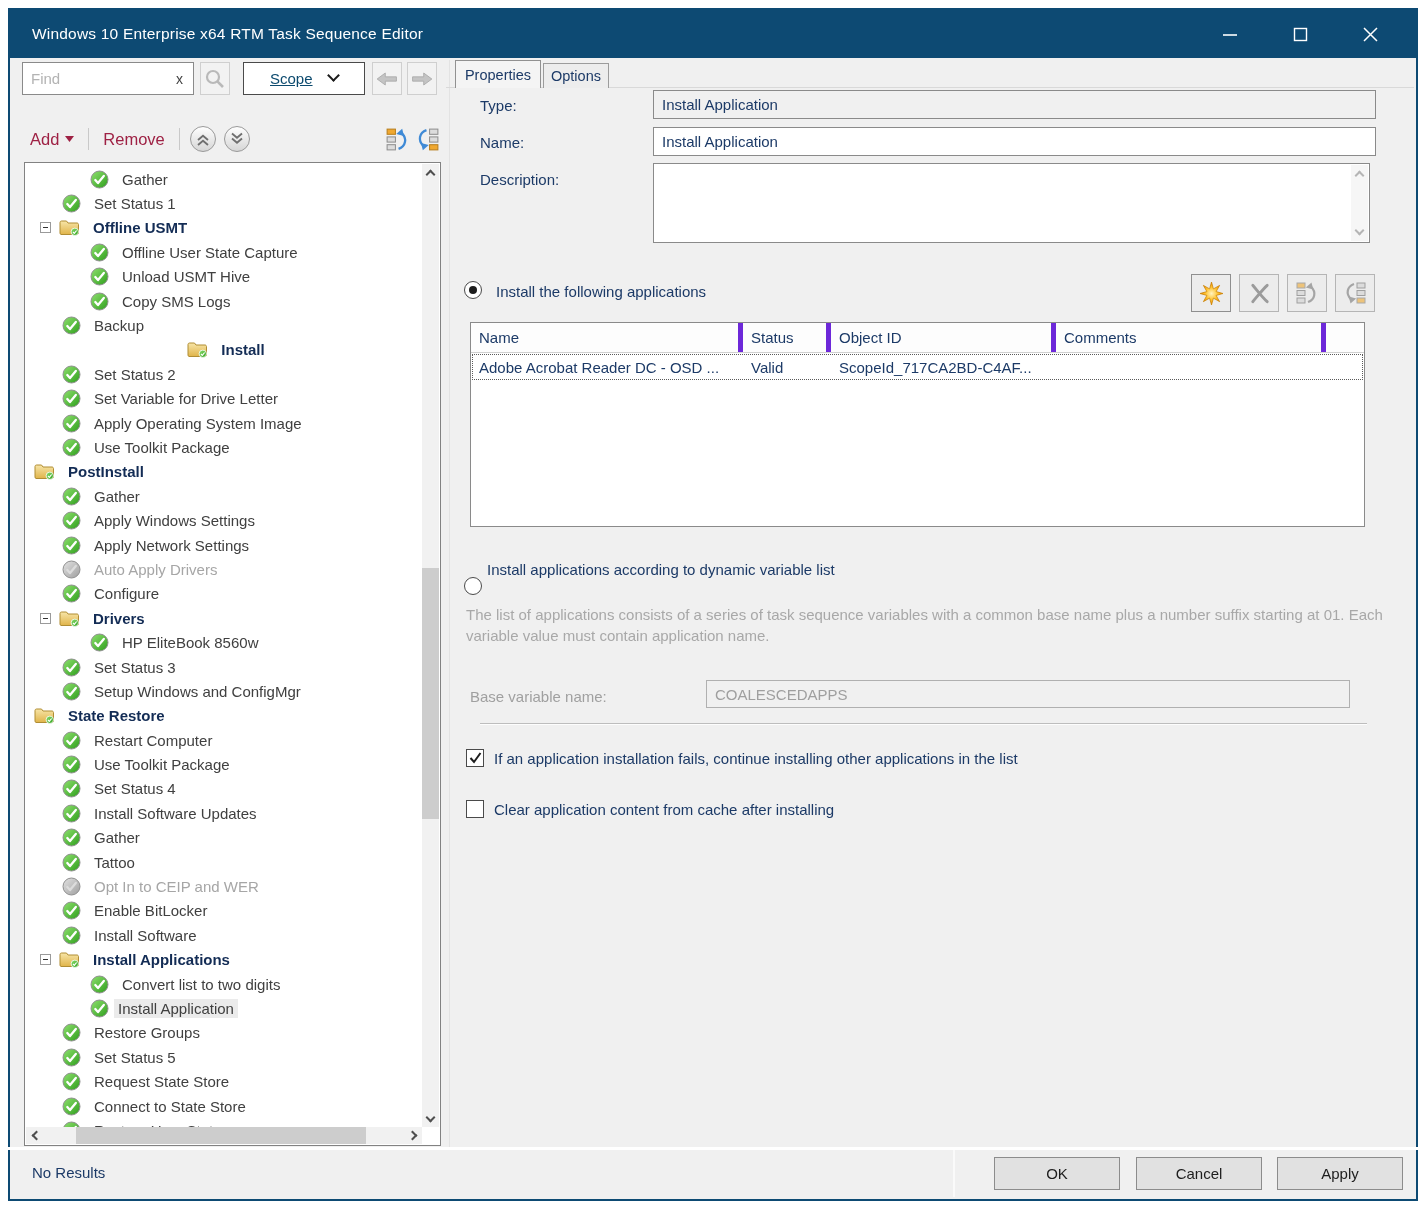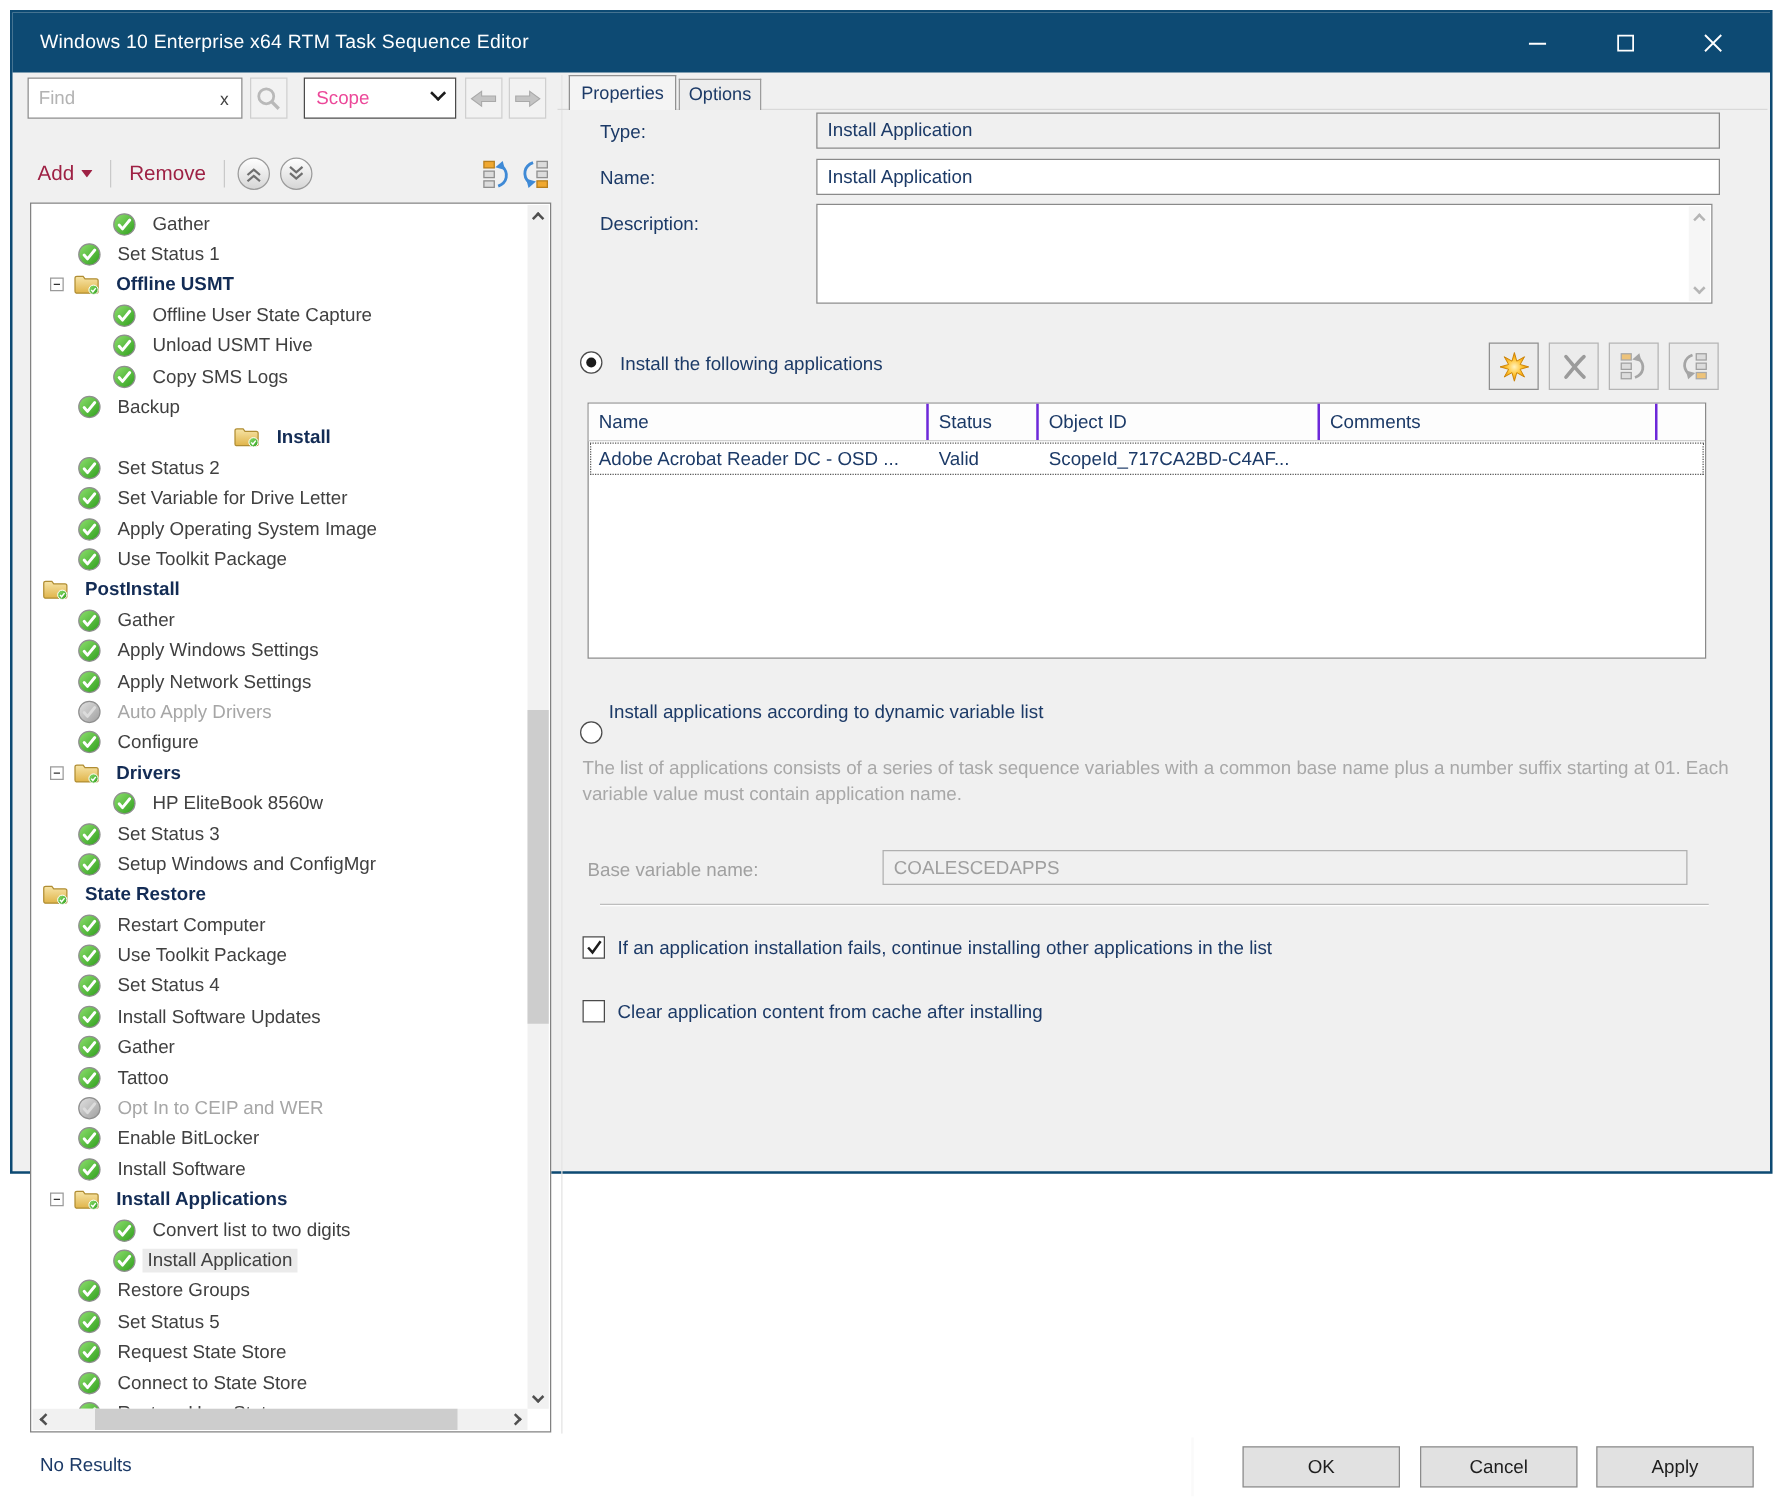--- a/index.html
+++ b/index.html
@@ -1,35 +1,35 @@
 <!DOCTYPE html>
 <html><head>
 <meta charset="utf-8">
 <style>
   * { box-sizing: border-box; margin: 0; padding: 0; }
   html,body { width:1426px; height:1207px; background:#fff; overflow:hidden;
               font-family:"Liberation Sans", sans-serif; }
-  .window { position:absolute; left:8px; top:8px; width:1410px; height:931px;
+  .window { position:absolute; left:8px; top:8px; width:1410px; height:1193px;
             border:2px solid #0d4a73; background:#f0f0f0; }
   
   .titlebar { position:absolute; left:0; top:0; right:0; height:48px; background:#0d4a73;
               color:#fff; display:flex; align-items:center; }
   .title { margin-left:22px; font-size:15.5px; letter-spacing:.2px; }
   .win-controls { margin-left:auto; display:flex; gap:30px; padding-right:26px; height:100%; align-items:center; }
   .win-btn { width:40px; height:34px; display:flex; align-items:center; justify-content:center; cursor:default; }
   .abs { position:absolute; }
   .lbl15 { font-size:15px; color:#1c3a67; }
   
   .find-box { left:12px; top:52px; width:172px; height:33px; background:#fff; border:1px solid #8a8a8a;
               display:flex; align-items:center; padding:0 8px; font-size:15px; }
   .find-placeholder { color:#b3b3b3; flex:1; }
   .find-clear { color:#444; font-size:14px; padding:0 2px; }
   .tool-sq { height:33px; background:#f2f2f2; border:1px solid #cfcfcf; display:flex; align-items:center; justify-content:center; }
   .scope { left:233px; top:52px; width:122px; height:33px; background:#fff; border:1px solid #4a4a4a;
-           display:flex; align-items:center; padding:0 9px; font-size:15px; color:#ec4899; }
+           display:flex; align-items:center; padding:0 26px; font-size:15px; color:#0c4a6e;text-decoration:underline; }
   .scope .chev-dn { margin-left:auto; }
   
   .left-toolbar { left:12px; top:110px; width:420px; height:38px; display:flex; align-items:center; }
   .maroon-btn { color:#9e2144; font-size:16.5px; display:flex; align-items:center; gap:6px; padding:0 8px; }
   .tb-sep { width:1px; height:22px; background:#c9c9c9; margin:0 6px; }
   .circle-btn { width:28px; height:28px; margin:0 3px; display:flex; align-items:center; justify-content:center; }
   .mv-btn { width:30px; height:30px; display:flex; align-items:center; justify-content:center; }
   
   .tree-box { left:14px; top:152px; width:417px; height:984px; background:#fff; border:1px solid #828282; }
   .tree-viewport { position:absolute; left:1px; top:1px; right:18px; bottom:18px; overflow:hidden; padding-top:3px; }
@@ -74,21 +74,21 @@
   .radio { width:18px; height:18px; border-radius:50%; border:1px solid #4a4a4a; background:#fff; position:relative; }
   .radio.on::after { content:""; position:absolute; left:4px; top:4px; width:8px; height:8px; border-radius:50%; background:#1b1b1b; }
   .checkbox { width:18px; height:18px; border:1px solid #4a4a4a; background:#fff; display:flex; align-items:center; justify-content:center; }
   
   .app-btn { position:absolute; top:264px; width:40px; height:38px; background:#ececec; border:1px solid #b5b5b5;
              display:flex; align-items:center; justify-content:center; }
   .app-btn.primary { border-color:#8f8f8f; }
   
   .app-table { left:460px; top:312px; width:895px; height:205px; background:#fff; border:1px solid #8a8a8a; }
   .tbl-head { display:flex; height:30px; border-bottom:1px solid #d0d0d0; background:#fdfdfd; }
-  .th { font-size:15px; color:#1c3a67; display:flex; align-items:center; padding:0 8px; border-right:2px solid #6d28d9; }
+  .th { font-size:15px; color:#1c3a67; display:flex; align-items:center; padding:0 8px; border-right:5px solid #6d28d9; }
   .c1 { width:272px; } .c2 { width:88px; } .c3 { width:225px; } .c4 { width:270px; } .cf { flex:1; border-right:none; }
   .tbl-row { display:flex; height:26px; outline:1px dotted #5a5a5a; outline-offset:-1px; margin:1px 1px 0 1px; }
   .td { font-size:15px; color:#1c3a67; display:flex; align-items:center; padding:0 7px; overflow:hidden; white-space:nowrap; }
   
   .help { left:456px; top:594px; width:918px; font-size:15px; line-height:21px; color:#a8a8a8; }
   .divider { left:470px; top:713px; width:887px; height:2px; border-top:1px solid #bdbdbd; border-bottom:1px solid #fdfdfd; }
   
   .bottom-sep { left:-2px; top:1137px; width:1410px; height:3px; background:#fff; }
   .btn { position:absolute; top:1147px; width:126px; height:33px; background:#e1e1e1; border:1px solid #8c8c8c;
          font-size:15px; color:#1d1d1d; display:flex; align-items:center; justify-content:center; }

